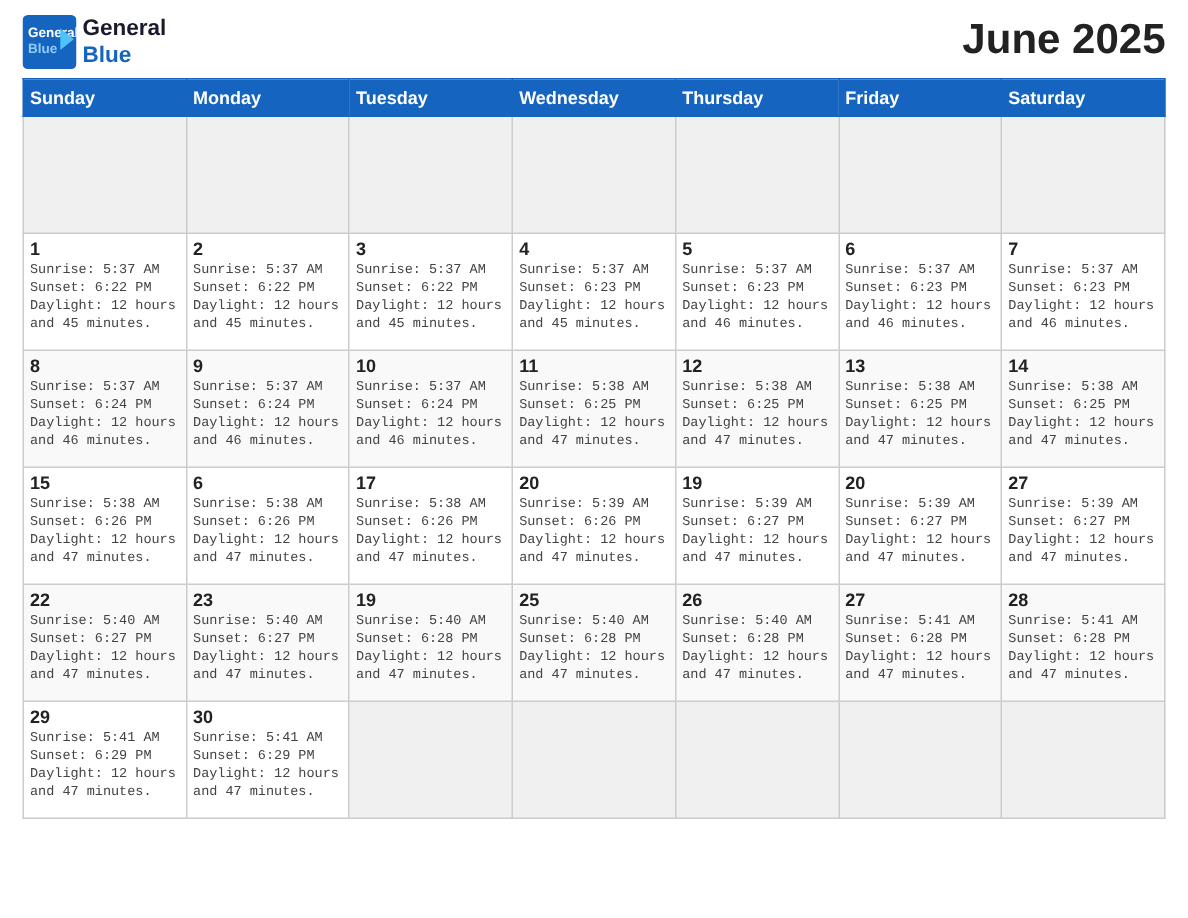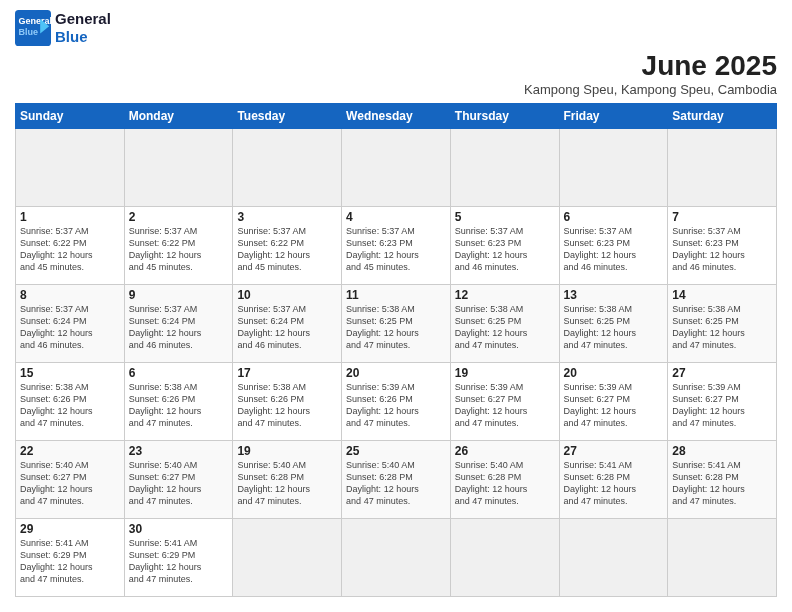--- a/index.html
+++ b/index.html
@@ -38,21 +38,20 @@
       color: #1a1a2e;
     }
     .logo-text .blue { color: #1565c0; }
     .title-block {
       text-align: right;
     }
     .title-block h1 {
       font-size: 28px;
       font-weight: bold;
       color: #222;
-      margin-top: 40px;
     }
     .title-block h2 {
       font-size: 13px;
       font-weight: normal;
       color: #444;
     }
     table {
       width: 100%;
       border-collapse: collapse;
       table-layout: fixed;
@@ -87,20 +86,21 @@
       font-size: 12px;
       font-weight: bold;
       color: #222;
       display: block;
       margin-bottom: 1px;
     }
     .day-info {
       font-size: 9px;
       color: #444;
       line-height: 1.35;
+      font-family: Liberation Mono, monospace;
     }
     .empty-cell {
       background: #f0f0f0 !important;
     }
   </style>
 </head>
 <body>
 
 <div class="page">
   <div class="header">
@@ -111,21 +111,20 @@
         <text x="4" y="28" font-size="10" fill="#90caf9" font-weight="bold">Blue</text>
         <polygon points="28,10 38,18 28,26" fill="#4fc3f7"></polygon>
       </svg>
       <div class="logo-text">
         <span>General</span><br>
         <span class="blue">Blue</span>
       </div>
     </div>
     <div class="title-block">
       <h1>June 2025</h1>
-      <h2>Kampong Speu, Kampong Speu, Cambodia</h2>
     </div>
   </div>
 
   <table>
     <thead>
       <tr>
         <th>Sunday</th>
         <th>Monday</th>
         <th>Tuesday</th>
         <th>Wednesday</th>

